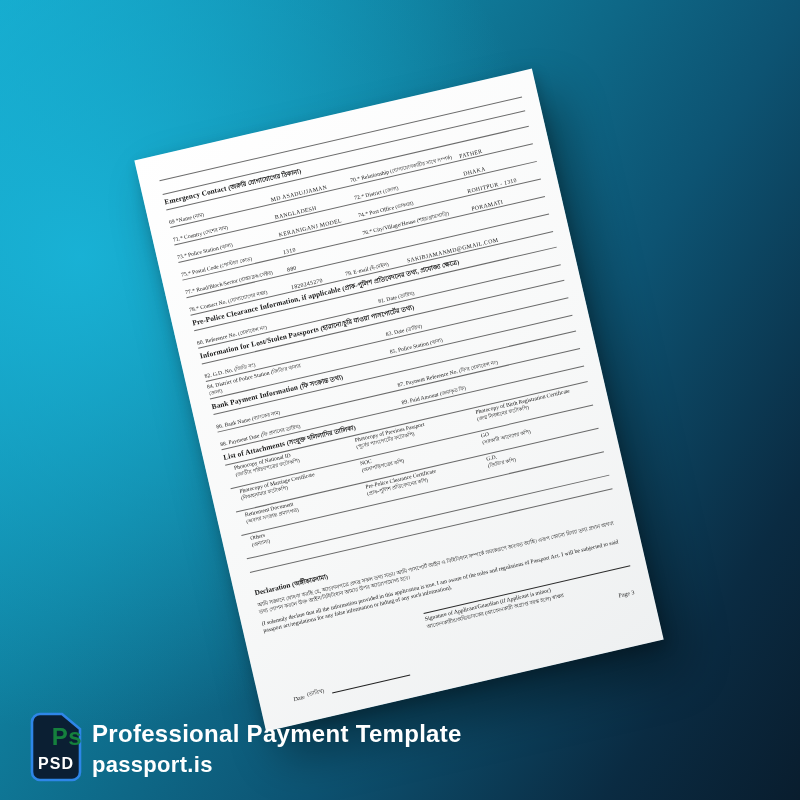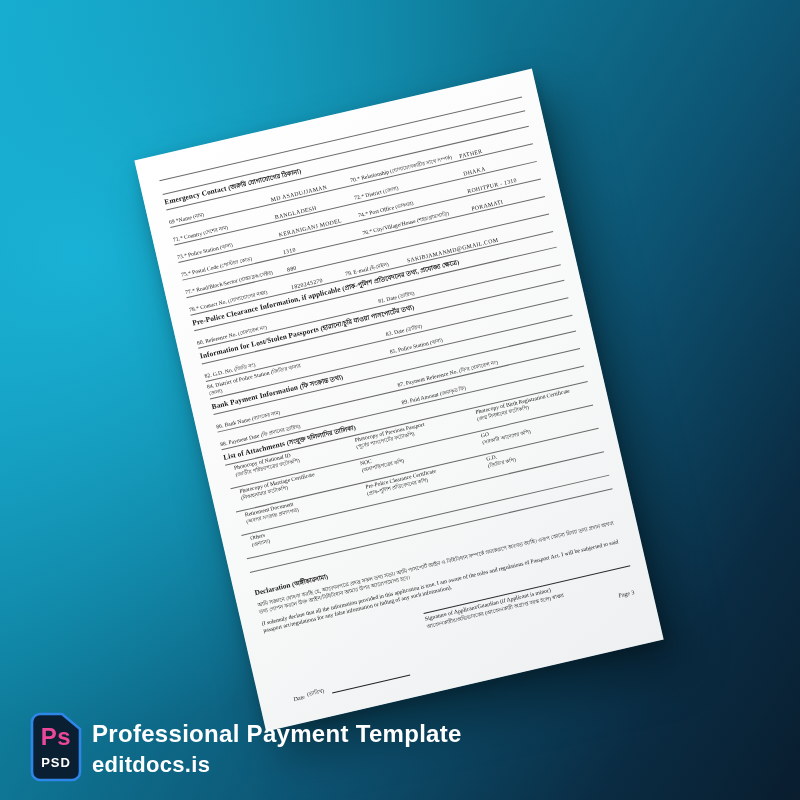--- a/index.html
+++ b/index.html
@@ -37,24 +37,24 @@
   .sig-block{margin-top:14px;margin-left:auto;width:212px;border-top:.8px solid #2b2b2b;
     padding-top:2px;font-size:5.8px;line-height:1.3;}
   .sig-block .bn{font-size:5.3px;display:block;}
   .page-num{text-align:right;font-size:6px;margin-top:7px;padding-right:2px;}
   .date-row{margin-top:20px;font-size:6px;display:flex;align-items:flex-end;padding-left:14px;}
   .date-row .bn{font-size:5.4px;margin-left:3px;}
   .date-line{display:inline-block;width:80px;border-bottom:.8px solid #222;height:7px;margin-left:7px;}
   
   .footer{position:absolute;left:0;top:700px;width:800px;height:100px;}
   .psd-logo{position:absolute;left:30px;top:12px;width:52px;height:70px;}
-  .psd-logo .ps-txt{position:absolute;left:0;top:11px;width:100%;text-align:center;
-    font-size:24px;font-weight:bold;color:#ec4899;letter-spacing:.5px;}
+  .psd-logo .ps-txt{position:absolute;left:0;top:11px;width:100%;text-align:right;
+    font-size:24px;font-weight:bold;color:#15803d;letter-spacing:.5px;}
   .psd-logo .psd-txt{position:absolute;left:0;top:43px;width:100%;text-align:center;
-    font-size:13px;font-weight:bold;color:#ffffff;letter-spacing:1px;}
+    font-size:16px;font-weight:bold;color:#ffffff;letter-spacing:1px;}
   .footer-title{position:absolute;left:92px;top:20px;font-size:24px;font-weight:bold;color:#ffffff;letter-spacing:.3px;}
   .footer-site{position:absolute;left:92px;top:52px;font-size:22px;font-weight:bold;color:#ffffff;letter-spacing:.3px;}
 </style>
 </head>
 <body>
 
 <div class="paper">
   <div class="sheet">
 
     <div class="frow blank"></div>
@@ -192,14 +192,14 @@
 
 <div class="footer">
   <div class="psd-logo">
     <svg width="52" height="70" viewBox="0 0 52 70">
       <path d="M10 2 H32 L50 17 V60 a8 8 0 0 1 -8 8 H10 a8 8 0 0 1 -8 -8 V10 a8 8 0 0 1 8 -8 Z" fill="#0b1f33" stroke="#2e86e8" stroke-width="2.6"></path>
     </svg>
     <span class="ps-txt">Ps</span>
     <span class="psd-txt">PSD</span>
   </div>
   <div class="footer-title">Professional Payment Template</div>
-  <div class="footer-site">editdocs.is</div>
+  <div class="footer-site">passport.is</div>
 </div>
 
 </body></html>

